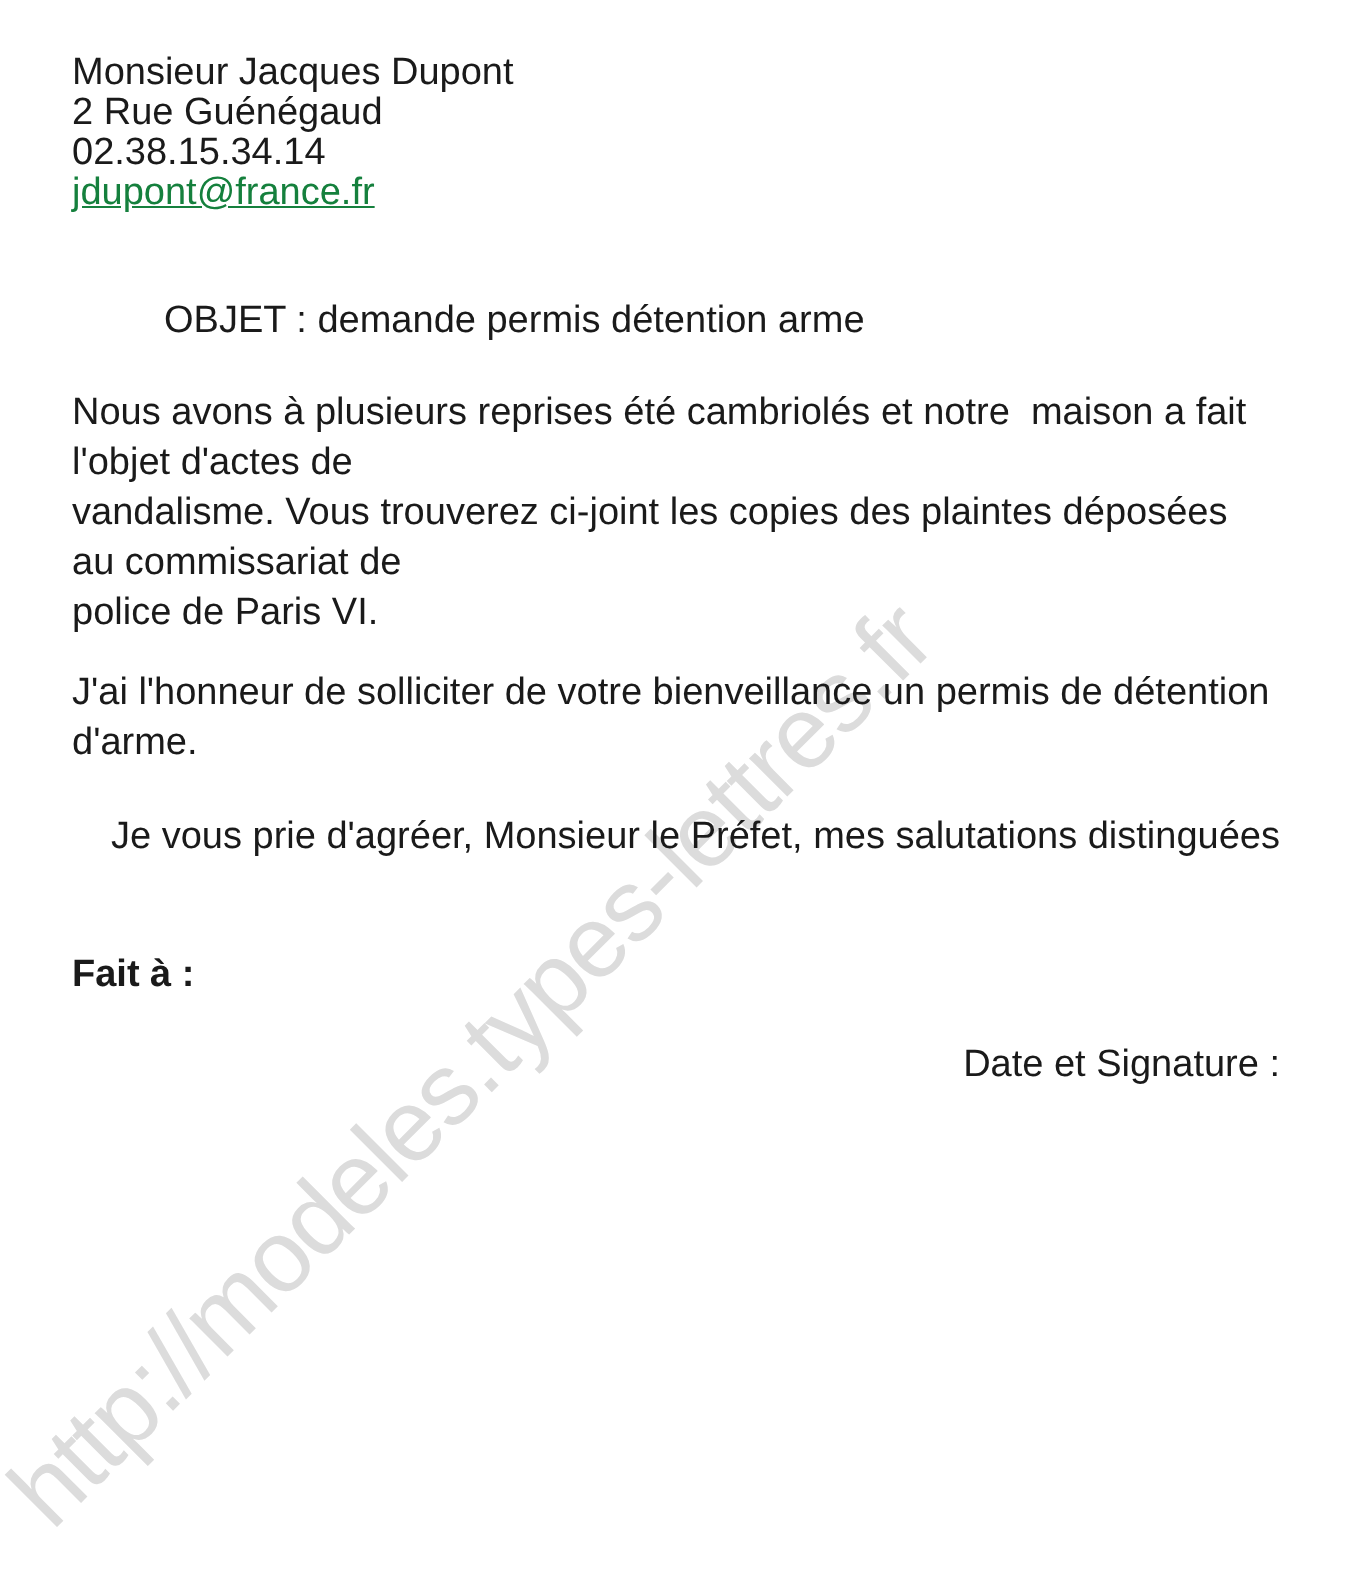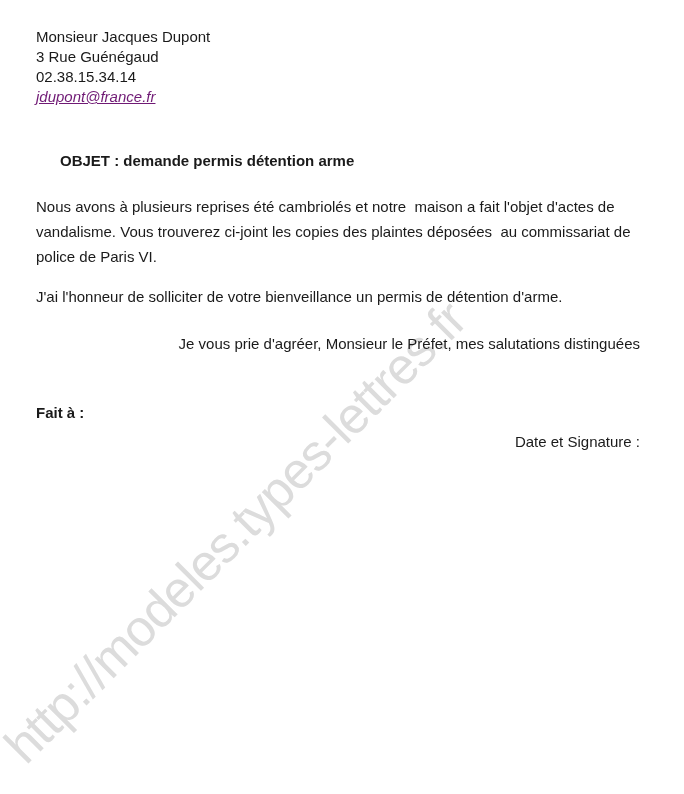--- a/index.html
+++ b/index.html
@@ -25,56 +25,56 @@
     transform: rotate(-45deg);
     transform-origin: 0 100%;
     z-index: 0;
     pointer-events: none;
     letter-spacing: -1px;
   }
   .content {
     position: relative;
     z-index: 1;
     padding: 27px 44px 0 36px;
-    font-size: 15px;
+    font-size: 19px;
   }
   .sender-line { line-height: 20px; }
   .email-line { line-height: 20px; }
   .email-line a { text-decoration: underline; }
   .date-line { text-align: right; margin-top: 37px; line-height: 20px; }
-  .subject { margin-top: 44px; margin-left: 24px; font-weight: bold; line-height: 20px; }
+  .subject { margin-top: 44px; margin-left: 46px; font-weight: normal; line-height: 20px; }
   .salutation { margin-top: 53px; line-height: 20px; }
   .para { white-space: pre-wrap; line-height: 25px; }
   .para-1 { margin-top: 23px; }
   .para-2 { margin-top: 15px; }
   .para-3 { margin-top: 22px; text-align: right; }
   .fait-a { margin-top: 44px; line-height: 25px; font-weight: bold; }
-  .date-signature { text-align: right; margin-top: 4px; line-height: 25px; }
+  .date-signature { text-align: right; margin-top: 20px; line-height: 25px; }
   .grammar-squiggle {
     text-decoration-line: underline;
     text-decoration-style: wavy;
     text-decoration-thickness: 1px;
     text-underline-offset: 3px;
   }
 </style>
 </head>
 <body>
 
 <div class="page">
 
   <div class="watermark" style="color: rgb(220, 220, 220);">http://modeles.types-lettres.fr</div>
 
   <div class="content">
 
     <div class="sender-block">
       <div class="sender-line">Monsieur Jacques Dupont</div>
-      <div class="sender-line">3 Rue Guénégaud</div>
+      <div class="sender-line">2 Rue Guénégaud</div>
       <div class="sender-line">02.38.15.34.14</div>
       <div class="email-line">
-        <a href="#" style="color: #701a75; font-style: italic;">jdupont@france.fr</a>
+        <a href="#" style="color: #15803d;">jdupont@france.fr</a>
       </div>
     </div>
 
 
     <div class="subject">OBJET : demande permis détention arme</div>
 
 
     <div class="para para-1">Nous avons à plusieurs reprises été cambriolés et notre  maison a fait l'objet d'actes de
 vandalisme. Vous trouverez ci-joint les copies des plaintes déposées  au commissariat de
 police de Paris VI.</div>

